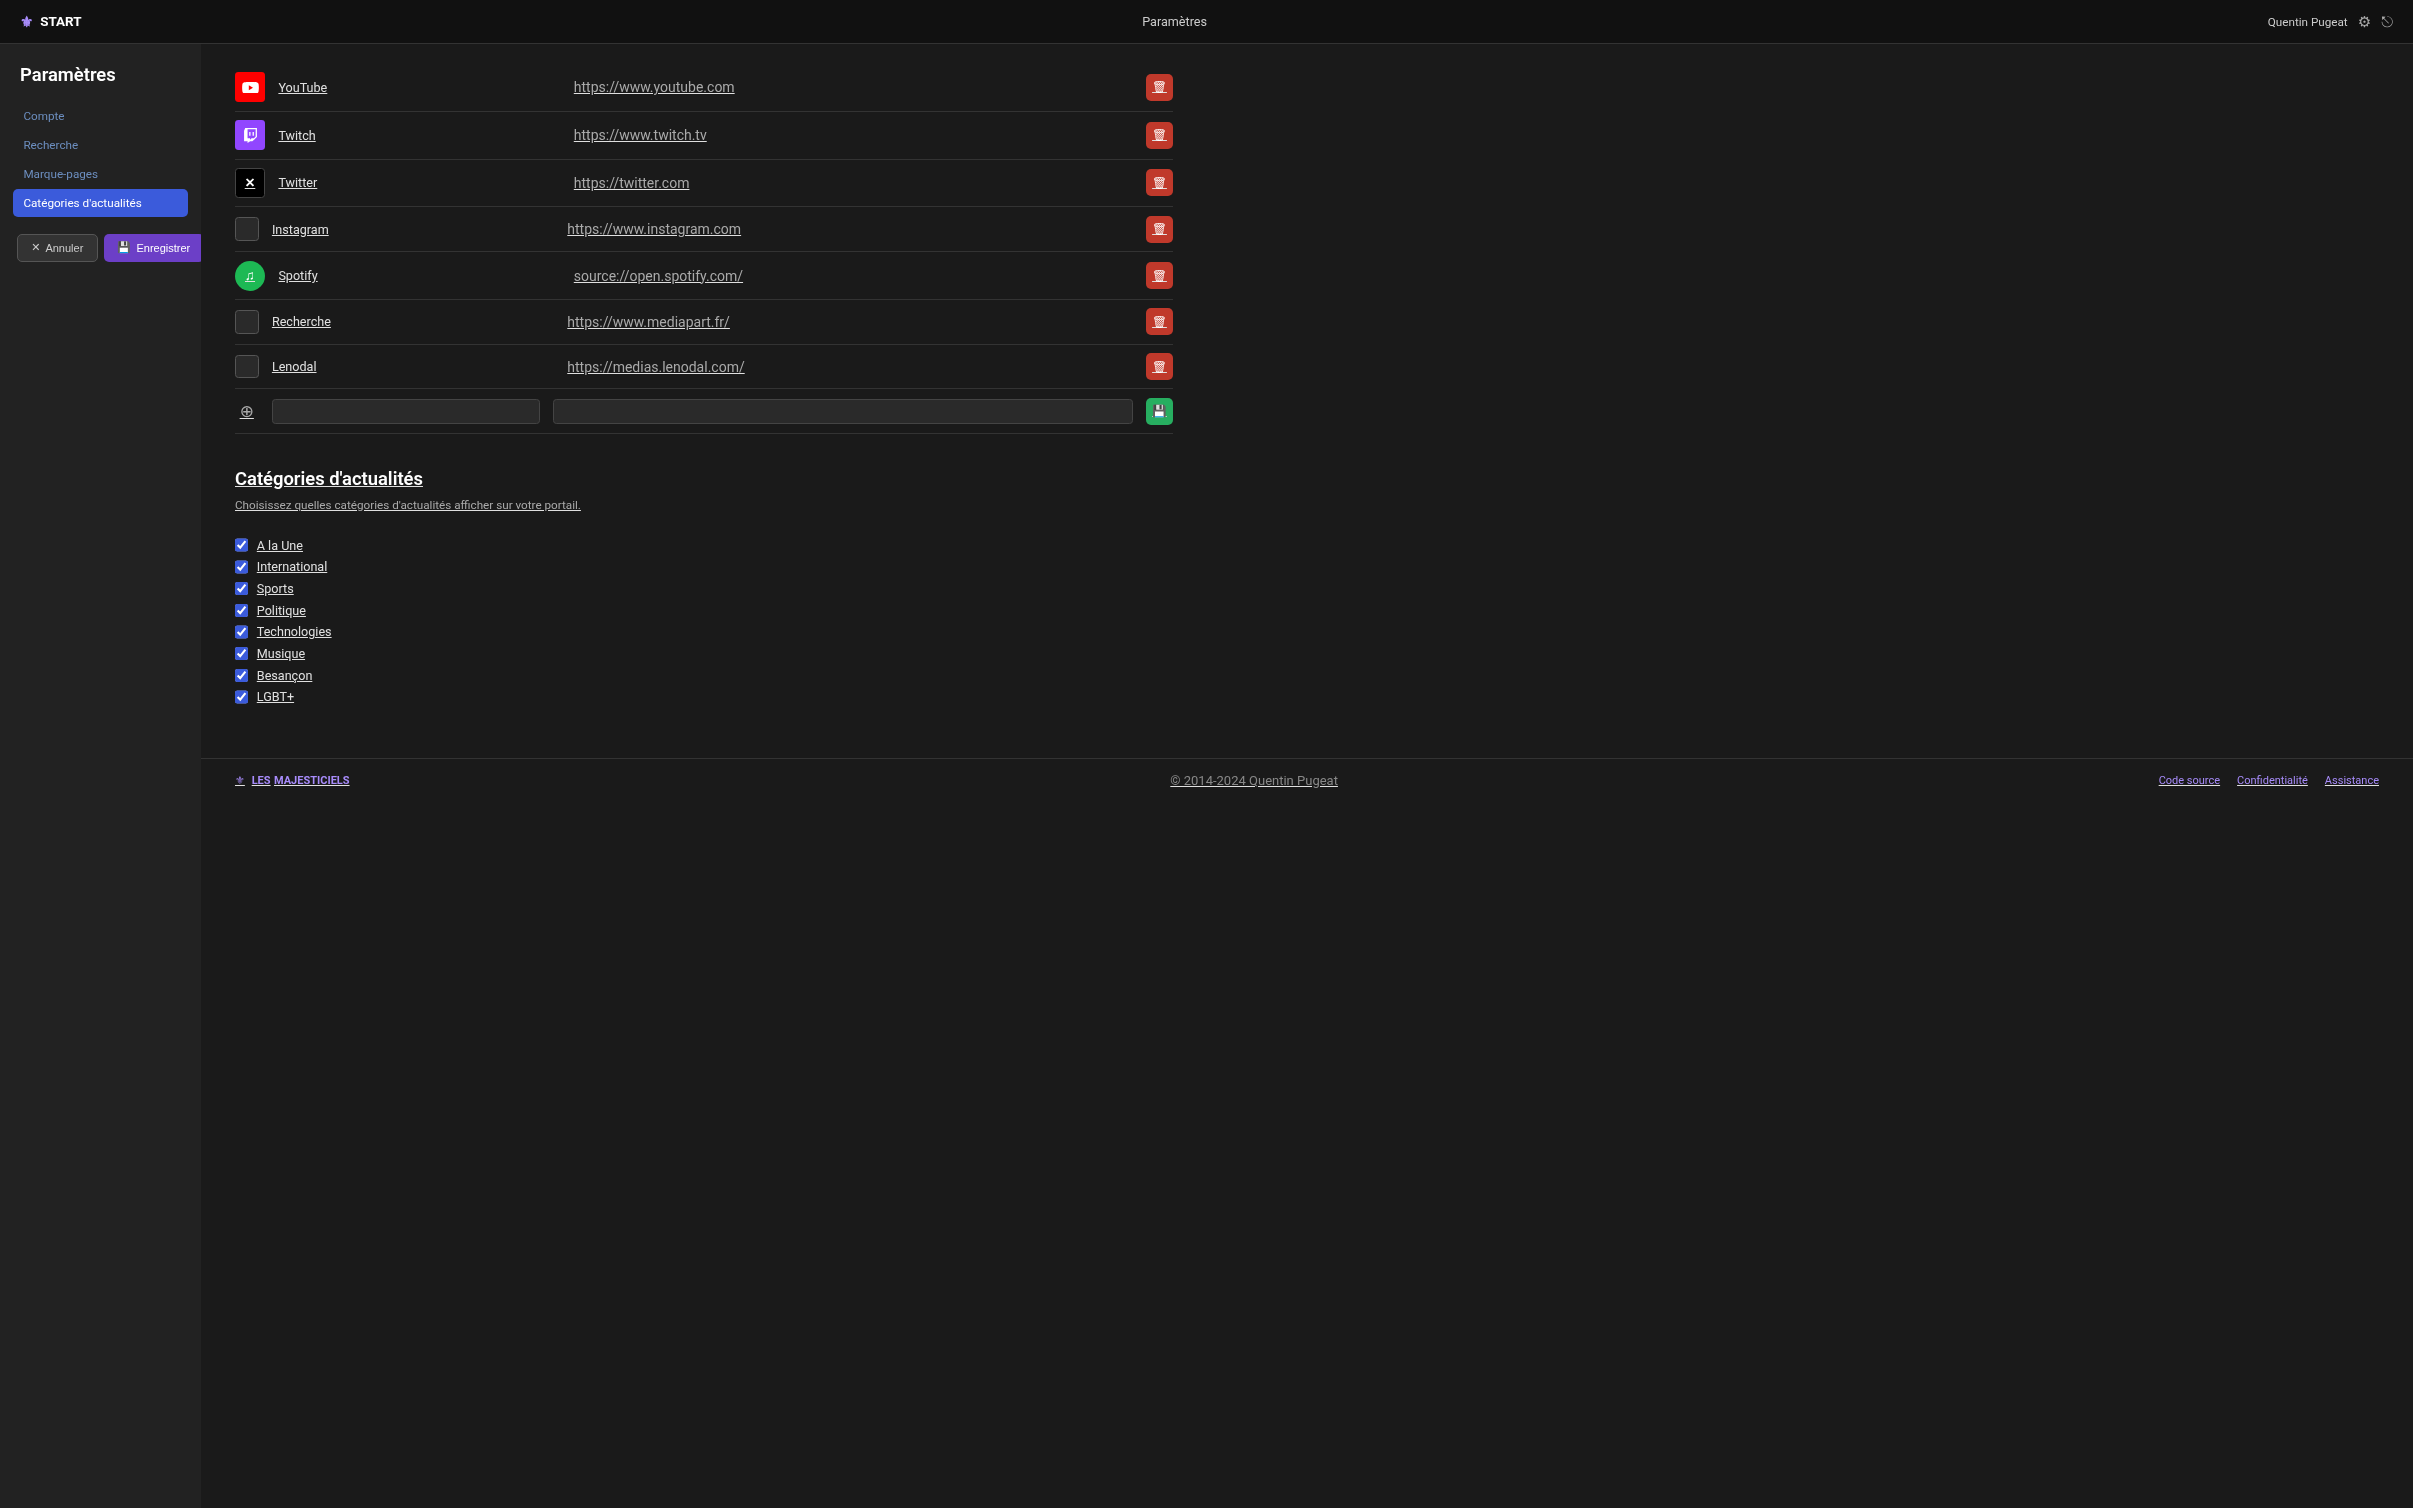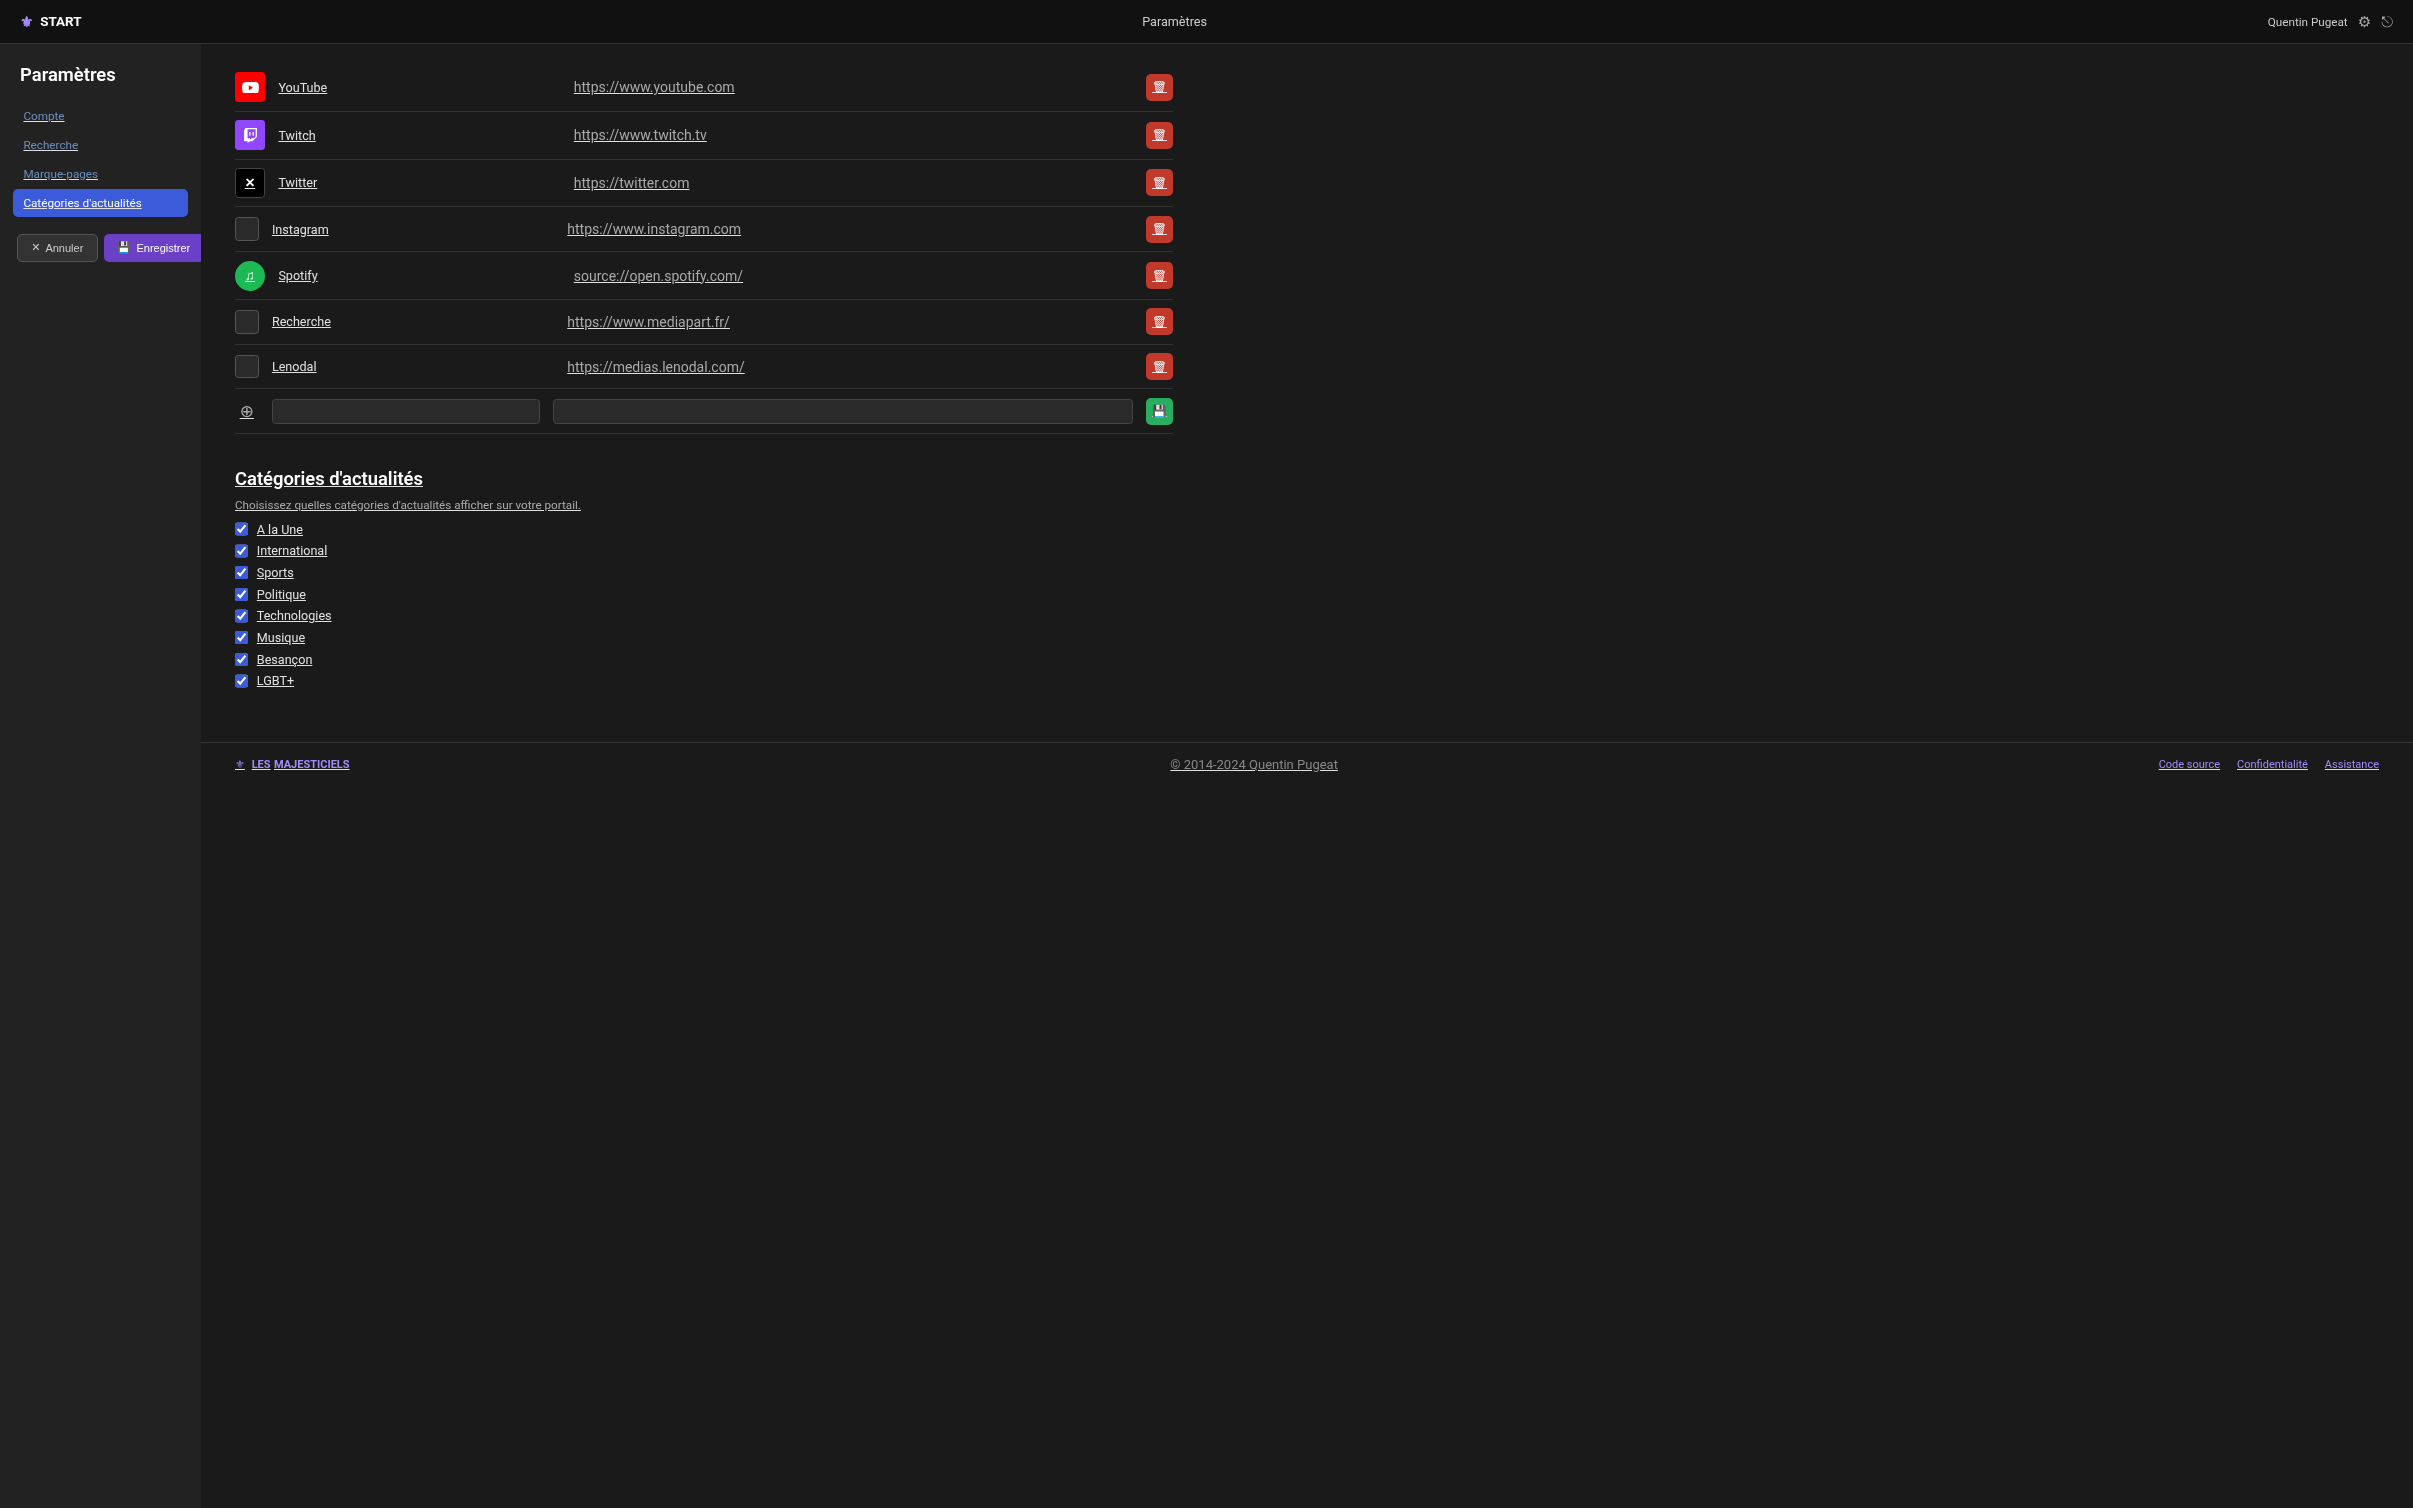--- a/index.html
+++ b/index.html
@@ -77,21 +77,20 @@
       font-weight: 600;
       color: #fff;
       margin-bottom: 17px;
       padding: 0 6.7px;
     }
     .sidebar-nav {
       display: flex;
       flex-direction: column;
       gap: 1.7px;
       margin-bottom: 17px;
-      text-decoration: underline;
     }
     .sidebar-item {
       padding: 6.7px 10px;
       border-radius: 5px;
       cursor: pointer;
       color: #6c8ebf;
       font-size: 11.7px;
       transition: background 0.15s;
     }
     .sidebar-item.active {
@@ -250,21 +249,21 @@
     }
     .section-title {
       font-size: 18.4px;
       font-weight: 600;
       color: #fff;
       margin-bottom: 8.4px;
     }
     .section-desc {
       color: #aaa;
       font-size: 11.7px;
-      margin-bottom: 10px;
+      margin-bottom: 26px;
     }
 
     
     .checkbox-list {
       display: flex;
       flex-direction: column;
       gap: 6.7px;
     }
     .checkbox-item {
       display: flex;

